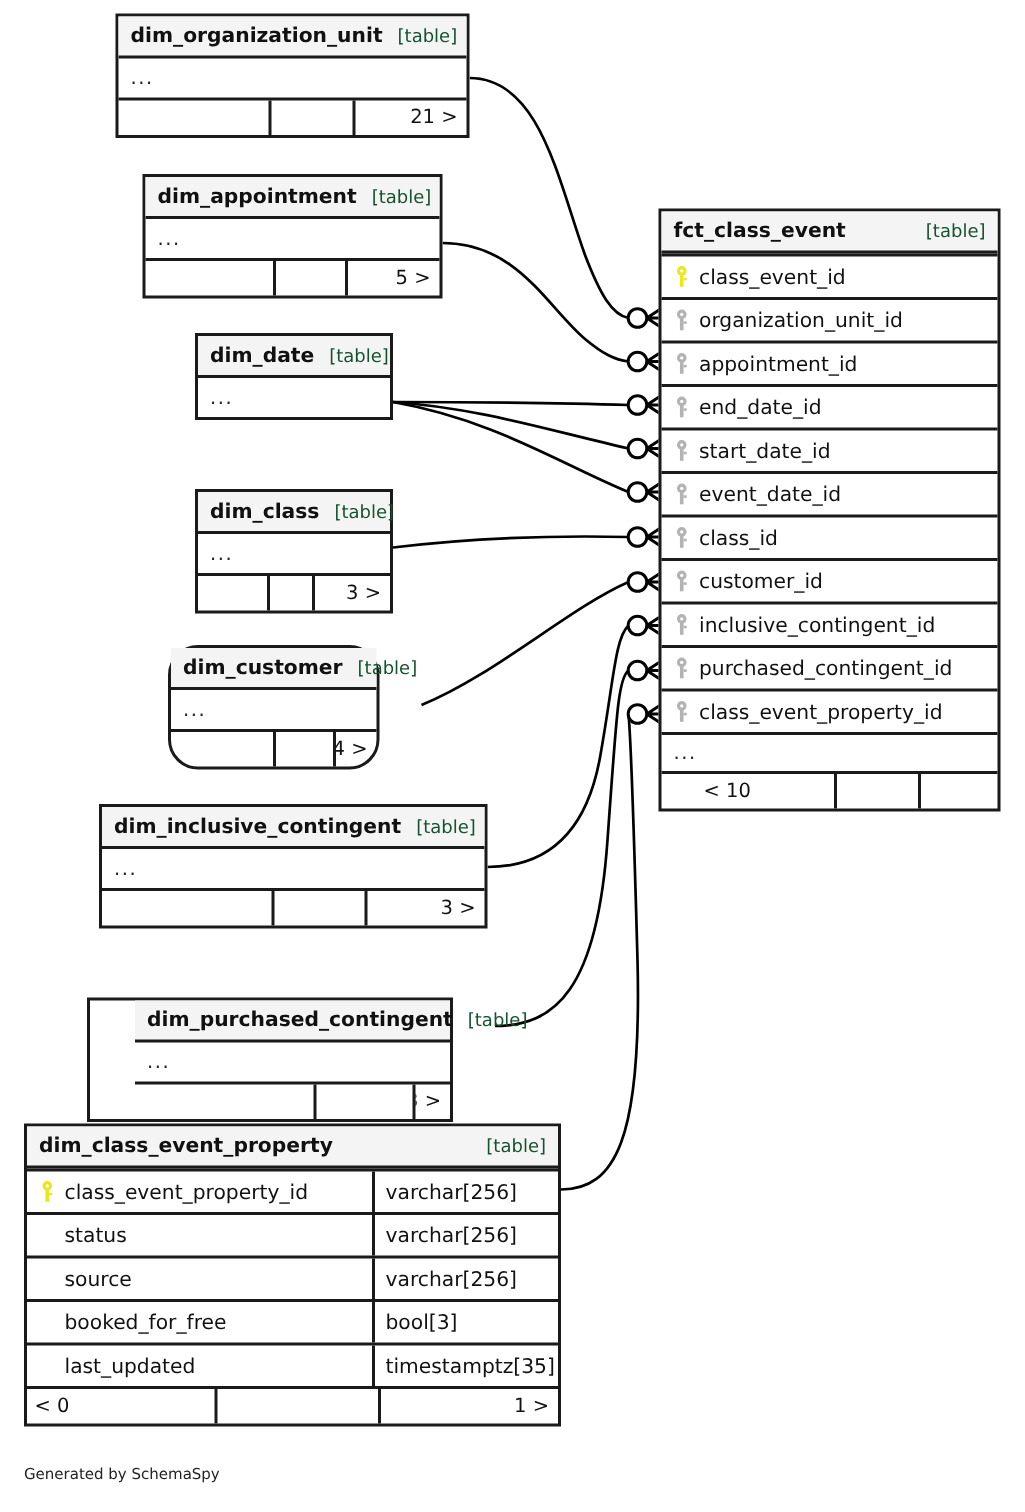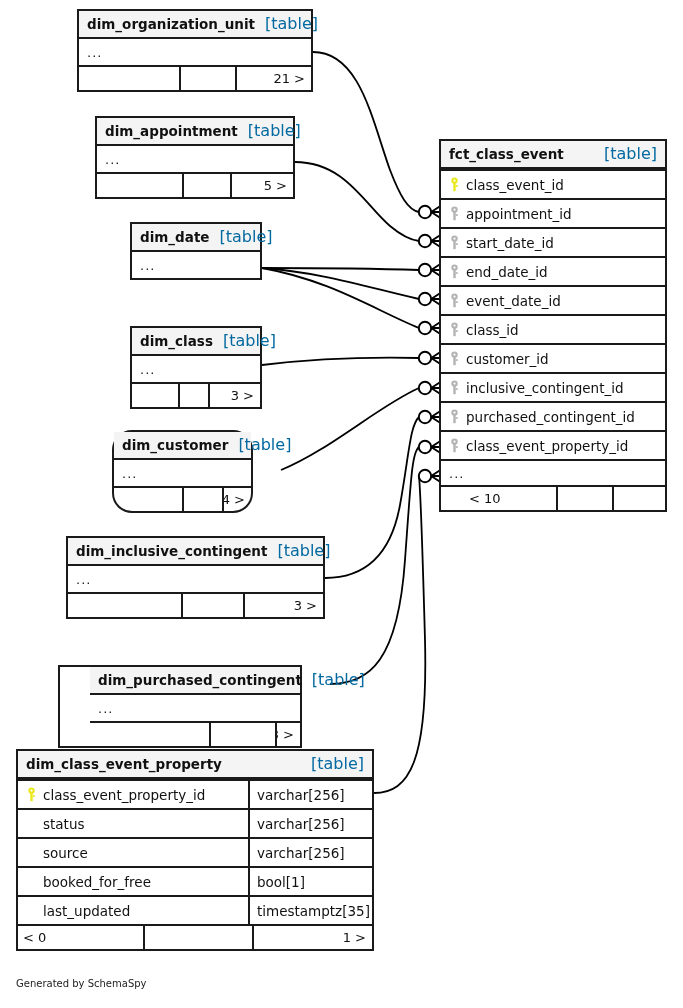--- a/index.html
+++ b/index.html
@@ -44,22 +44,22 @@
     box-sizing: border-box;
     height: 28px;
   }
   .tbl-name {
     font-weight: bold;
     font-size: 13.5px;
     color: #111111;
     white-space: nowrap;
   }
   .tbl-tag {
-    font-size: 16px;
-    color: #0369a1;
+    font-size: 12px;
+    color: #14532d;
     white-space: nowrap;
     padding-left: 10px;
   }
   .tbl-ellipsis {
     height: 26px;
     display: flex;
     align-items: center;
     padding: 0 8px;
     font-size: 13px;
     color: #222222;
@@ -295,43 +295,54 @@
         </div>
       </div>
       <div class="col-row">
         <div class="col-main">
           <svg class="keyicon" viewBox="0 0 11 15">
             <circle cx="5.5" cy="3.6" r="3.2" fill="#b3b3b3"></circle>
             <circle cx="5.5" cy="3.6" r="1.1" fill="#ffffff"></circle>
             <rect x="4.3" y="5.6" width="2.4" height="8.6" fill="#b3b3b3"></rect>
             <rect x="6.7" y="8.2" width="2.1" height="1.7" fill="#b3b3b3"></rect>
           </svg>
+          <span class="col-name">organization_unit_id</span>
+        </div>
+      </div>
+      <div class="col-row">
+        <div class="col-main">
+          <svg class="keyicon" viewBox="0 0 11 15">
+            <circle cx="5.5" cy="3.6" r="3.2" fill="#b3b3b3"></circle>
+            <circle cx="5.5" cy="3.6" r="1.1" fill="#ffffff"></circle>
+            <rect x="4.3" y="5.6" width="2.4" height="8.6" fill="#b3b3b3"></rect>
+            <rect x="6.7" y="8.2" width="2.1" height="1.7" fill="#b3b3b3"></rect>
+          </svg>
           <span class="col-name">appointment_id</span>
         </div>
       </div>
       <div class="col-row">
         <div class="col-main">
           <svg class="keyicon" viewBox="0 0 11 15">
             <circle cx="5.5" cy="3.6" r="3.2" fill="#b3b3b3"></circle>
             <circle cx="5.5" cy="3.6" r="1.1" fill="#ffffff"></circle>
             <rect x="4.3" y="5.6" width="2.4" height="8.6" fill="#b3b3b3"></rect>
             <rect x="6.7" y="8.2" width="2.1" height="1.7" fill="#b3b3b3"></rect>
           </svg>
+          <span class="col-name">end_date_id</span>
+        </div>
+      </div>
+      <div class="col-row">
+        <div class="col-main">
+          <svg class="keyicon" viewBox="0 0 11 15">
+            <circle cx="5.5" cy="3.6" r="3.2" fill="#b3b3b3"></circle>
+            <circle cx="5.5" cy="3.6" r="1.1" fill="#ffffff"></circle>
+            <rect x="4.3" y="5.6" width="2.4" height="8.6" fill="#b3b3b3"></rect>
+            <rect x="6.7" y="8.2" width="2.1" height="1.7" fill="#b3b3b3"></rect>
+          </svg>
           <span class="col-name">start_date_id</span>
-        </div>
-      </div>
-      <div class="col-row">
-        <div class="col-main">
-          <svg class="keyicon" viewBox="0 0 11 15">
-            <circle cx="5.5" cy="3.6" r="3.2" fill="#b3b3b3"></circle>
-            <circle cx="5.5" cy="3.6" r="1.1" fill="#ffffff"></circle>
-            <rect x="4.3" y="5.6" width="2.4" height="8.6" fill="#b3b3b3"></rect>
-            <rect x="6.7" y="8.2" width="2.1" height="1.7" fill="#b3b3b3"></rect>
-          </svg>
-          <span class="col-name">end_date_id</span>
         </div>
       </div>
       <div class="col-row">
         <div class="col-main">
           <svg class="keyicon" viewBox="0 0 11 15">
             <circle cx="5.5" cy="3.6" r="3.2" fill="#b3b3b3"></circle>
             <circle cx="5.5" cy="3.6" r="1.1" fill="#ffffff"></circle>
             <rect x="4.3" y="5.6" width="2.4" height="8.6" fill="#b3b3b3"></rect>
             <rect x="6.7" y="8.2" width="2.1" height="1.7" fill="#b3b3b3"></rect>
           </svg>
@@ -432,21 +443,21 @@
           <svg class="keyicon blank" viewBox="0 0 11 15"></svg>
           <span class="col-name">source</span>
         </div>
         <div class="col-type" style="flex-basis:124px;">varchar[256]</div>
       </div>
       <div class="col-row">
         <div class="col-main">
           <svg class="keyicon blank" viewBox="0 0 11 15"></svg>
           <span class="col-name">booked_for_free</span>
         </div>
-        <div class="col-type" style="flex-basis:124px;">bool[1]</div>
+        <div class="col-type" style="flex-basis:124px;">bool[3]</div>
       </div>
       <div class="col-row">
         <div class="col-main">
           <svg class="keyicon blank" viewBox="0 0 11 15"></svg>
           <span class="col-name">last_updated</span>
         </div>
         <div class="col-type" style="flex-basis:124px;">timestamptz[35]</div>
       </div>
     </div>
     <div class="tbl-footer">

